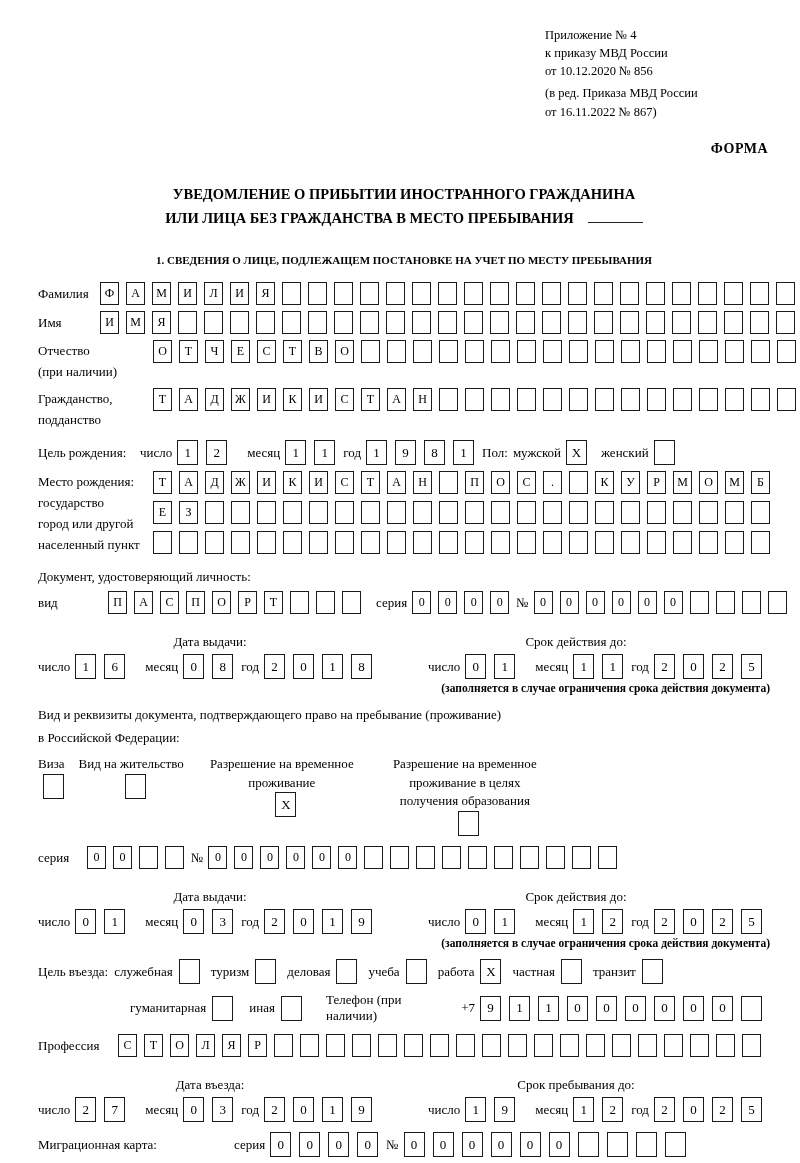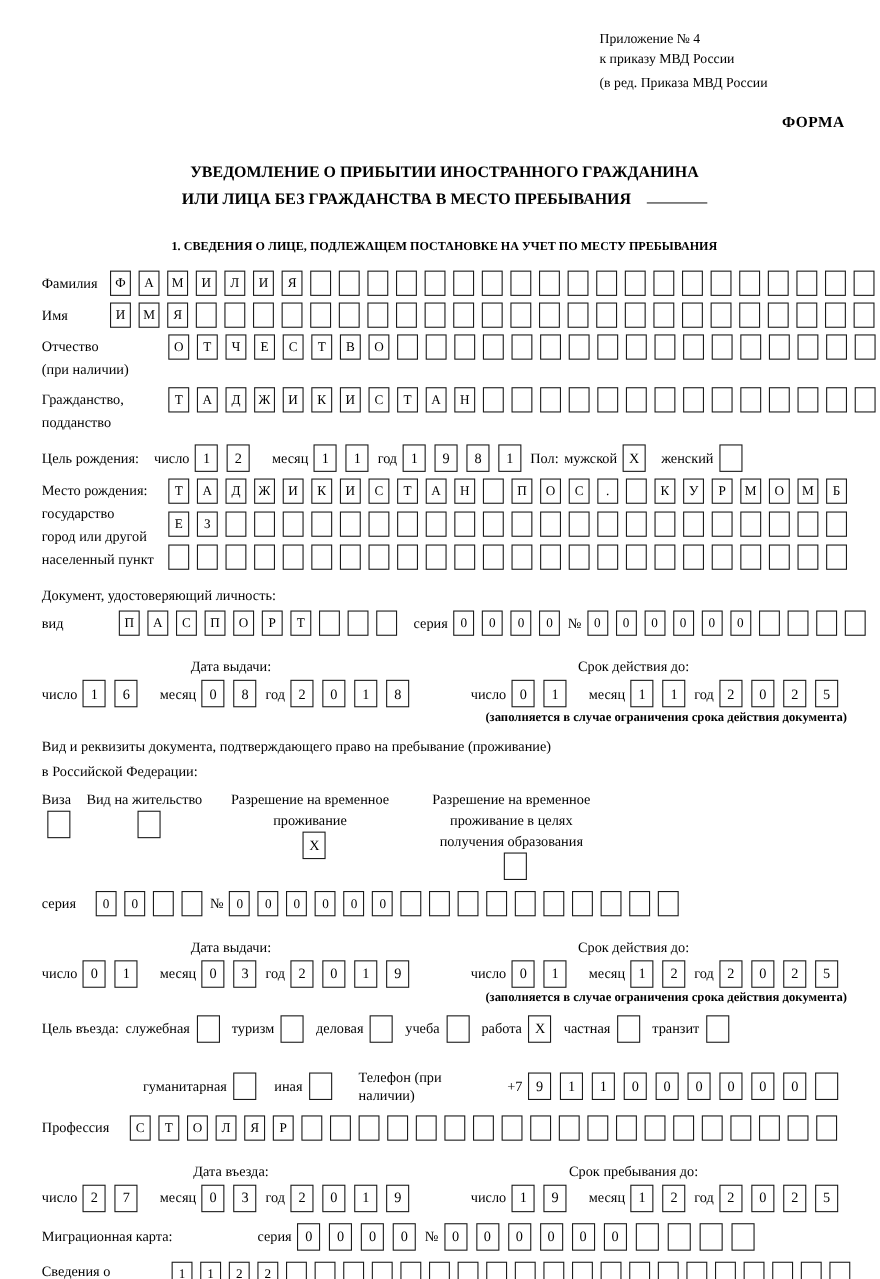--- a/index.html
+++ b/index.html
@@ -49,22 +49,24 @@
   .purpose-opt .checkbox{margin-left:6px;}
 </style>
 </head>
 <body>
 
 <div class="page">
 
   <div class="appendix">
     <div>Приложение № 4</div>
     <div>к приказу МВД России</div>
+    <div>от 10.12.2020 № 856</div>
     <div class="gap"></div>
     <div>(в ред. Приказа МВД России</div>
+    <div>от 16.11.2022 № 867)</div>
   </div>
   <div class="forma">ФОРМА</div>
 
   <div class="title">
     <span>УВЕДОМЛЕНИЕ О ПРИБЫТИИ ИНОСТРАННОГО ГРАЖДАНИНА</span><br>
     <span>ИЛИ ЛИЦА БЕЗ ГРАЖДАНСТВА В МЕСТО ПРЕБЫВАНИЯ</span><span class="blank-line"></span>
   </div>
 
   <div class="section-heading">1. СВЕДЕНИЯ О ЛИЦЕ, ПОДЛЕЖАЩЕМ ПОСТАНОВКЕ НА УЧЕТ ПО МЕСТУ ПРЕБЫВАНИЯ</div>
 
@@ -526,21 +528,21 @@
       </span>
     <span class="purpose-opt">
         <span>частная</span>
         <span class="checkbox"></span>
       </span>
     <span class="purpose-opt" style="margin-right:0;">
         <span>транзит</span>
         <span class="checkbox"></span>
       </span>
   </div>
-  <div class="row" style="margin-top:24px;padding-left:92px;">
+  <div class="row" style="margin-top:8px;padding-left:92px;">
     <span class="purpose-opt" style="margin-right:16px;">
         <span>гуманитарная</span>
         <span class="checkbox"></span>
       </span>
     <span class="purpose-opt" style="margin-right:24px;">
         <span>иная</span>
         <span class="checkbox"></span>
       </span>
     <span class="sublbl" style="margin-right:18px;font-family:Liberation Serif, serif;">Телефон (при наличии)</span>
     <span class="sublbl">+7</span>

